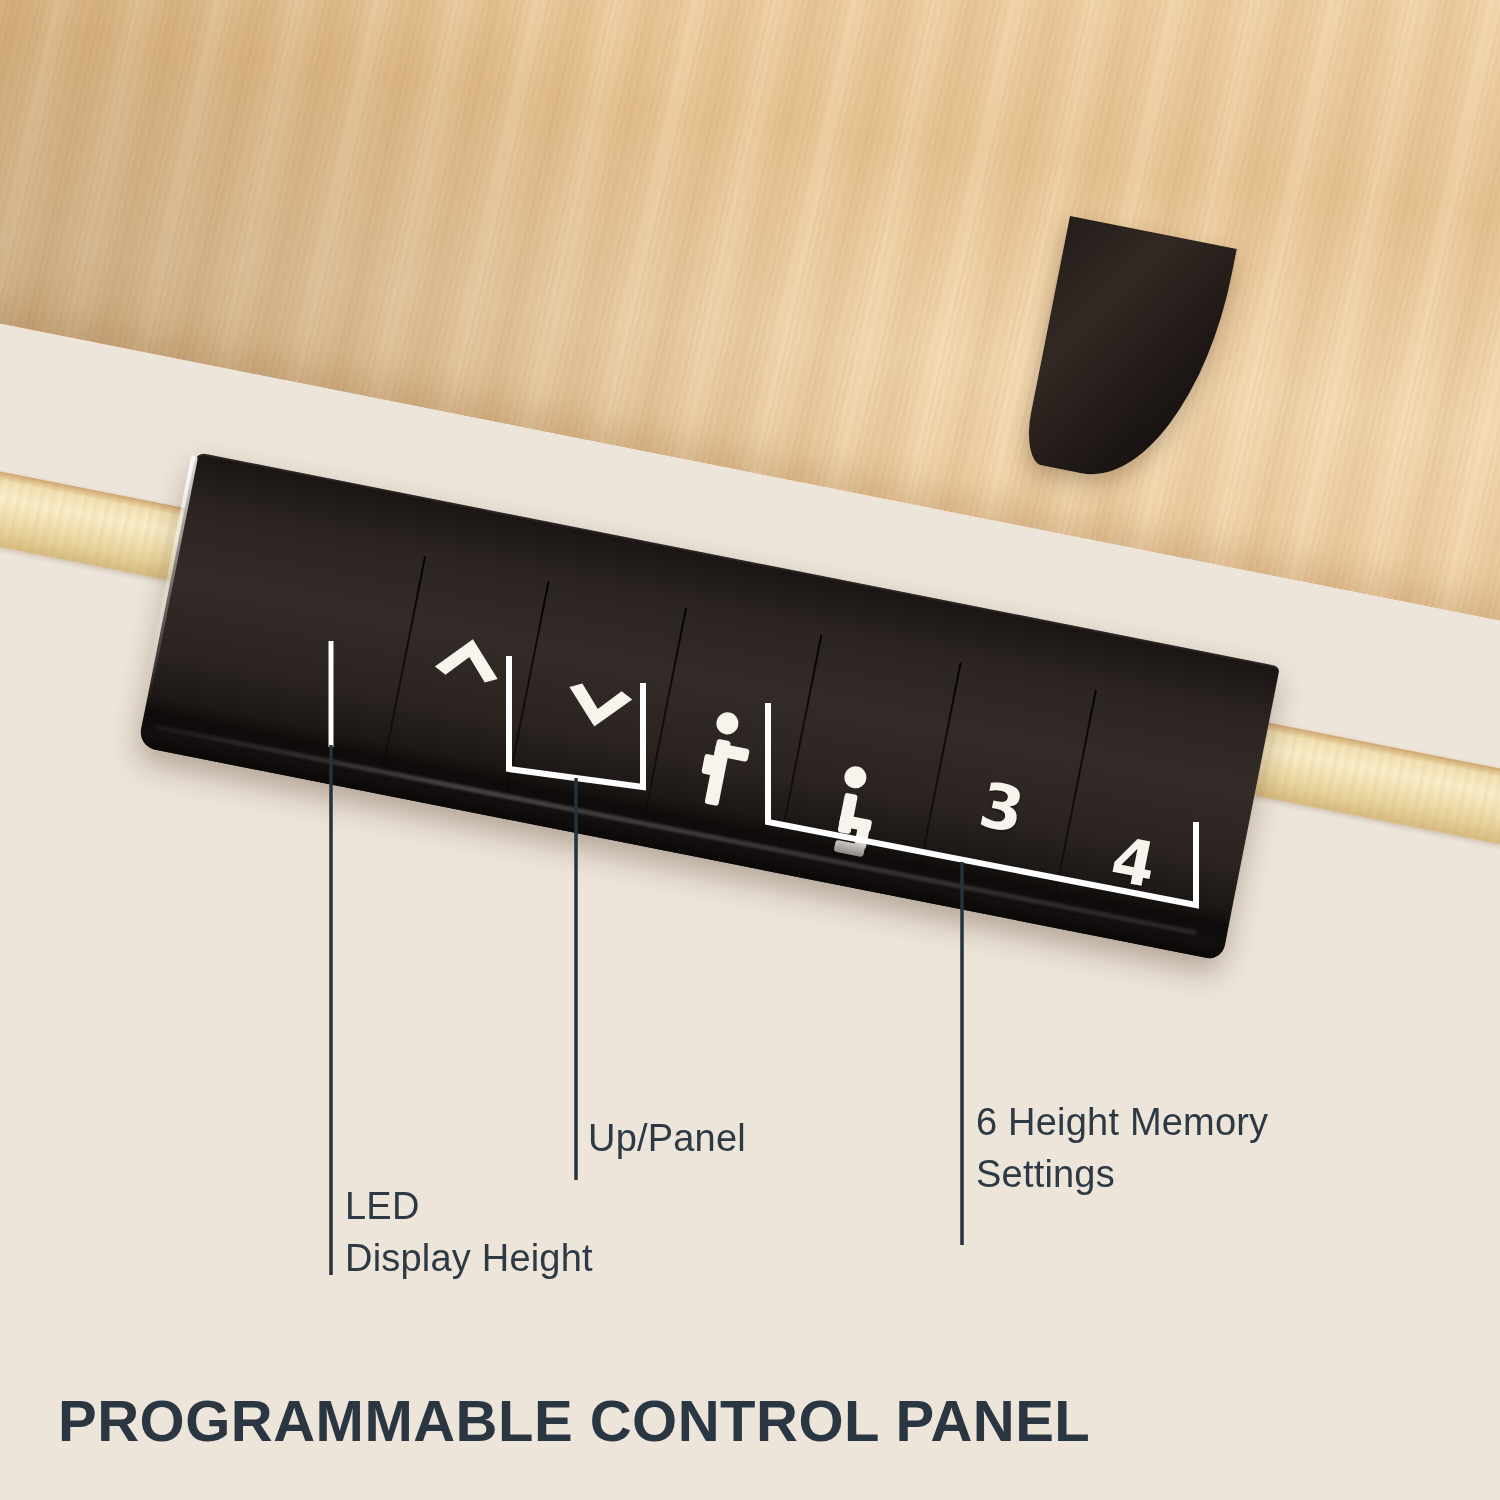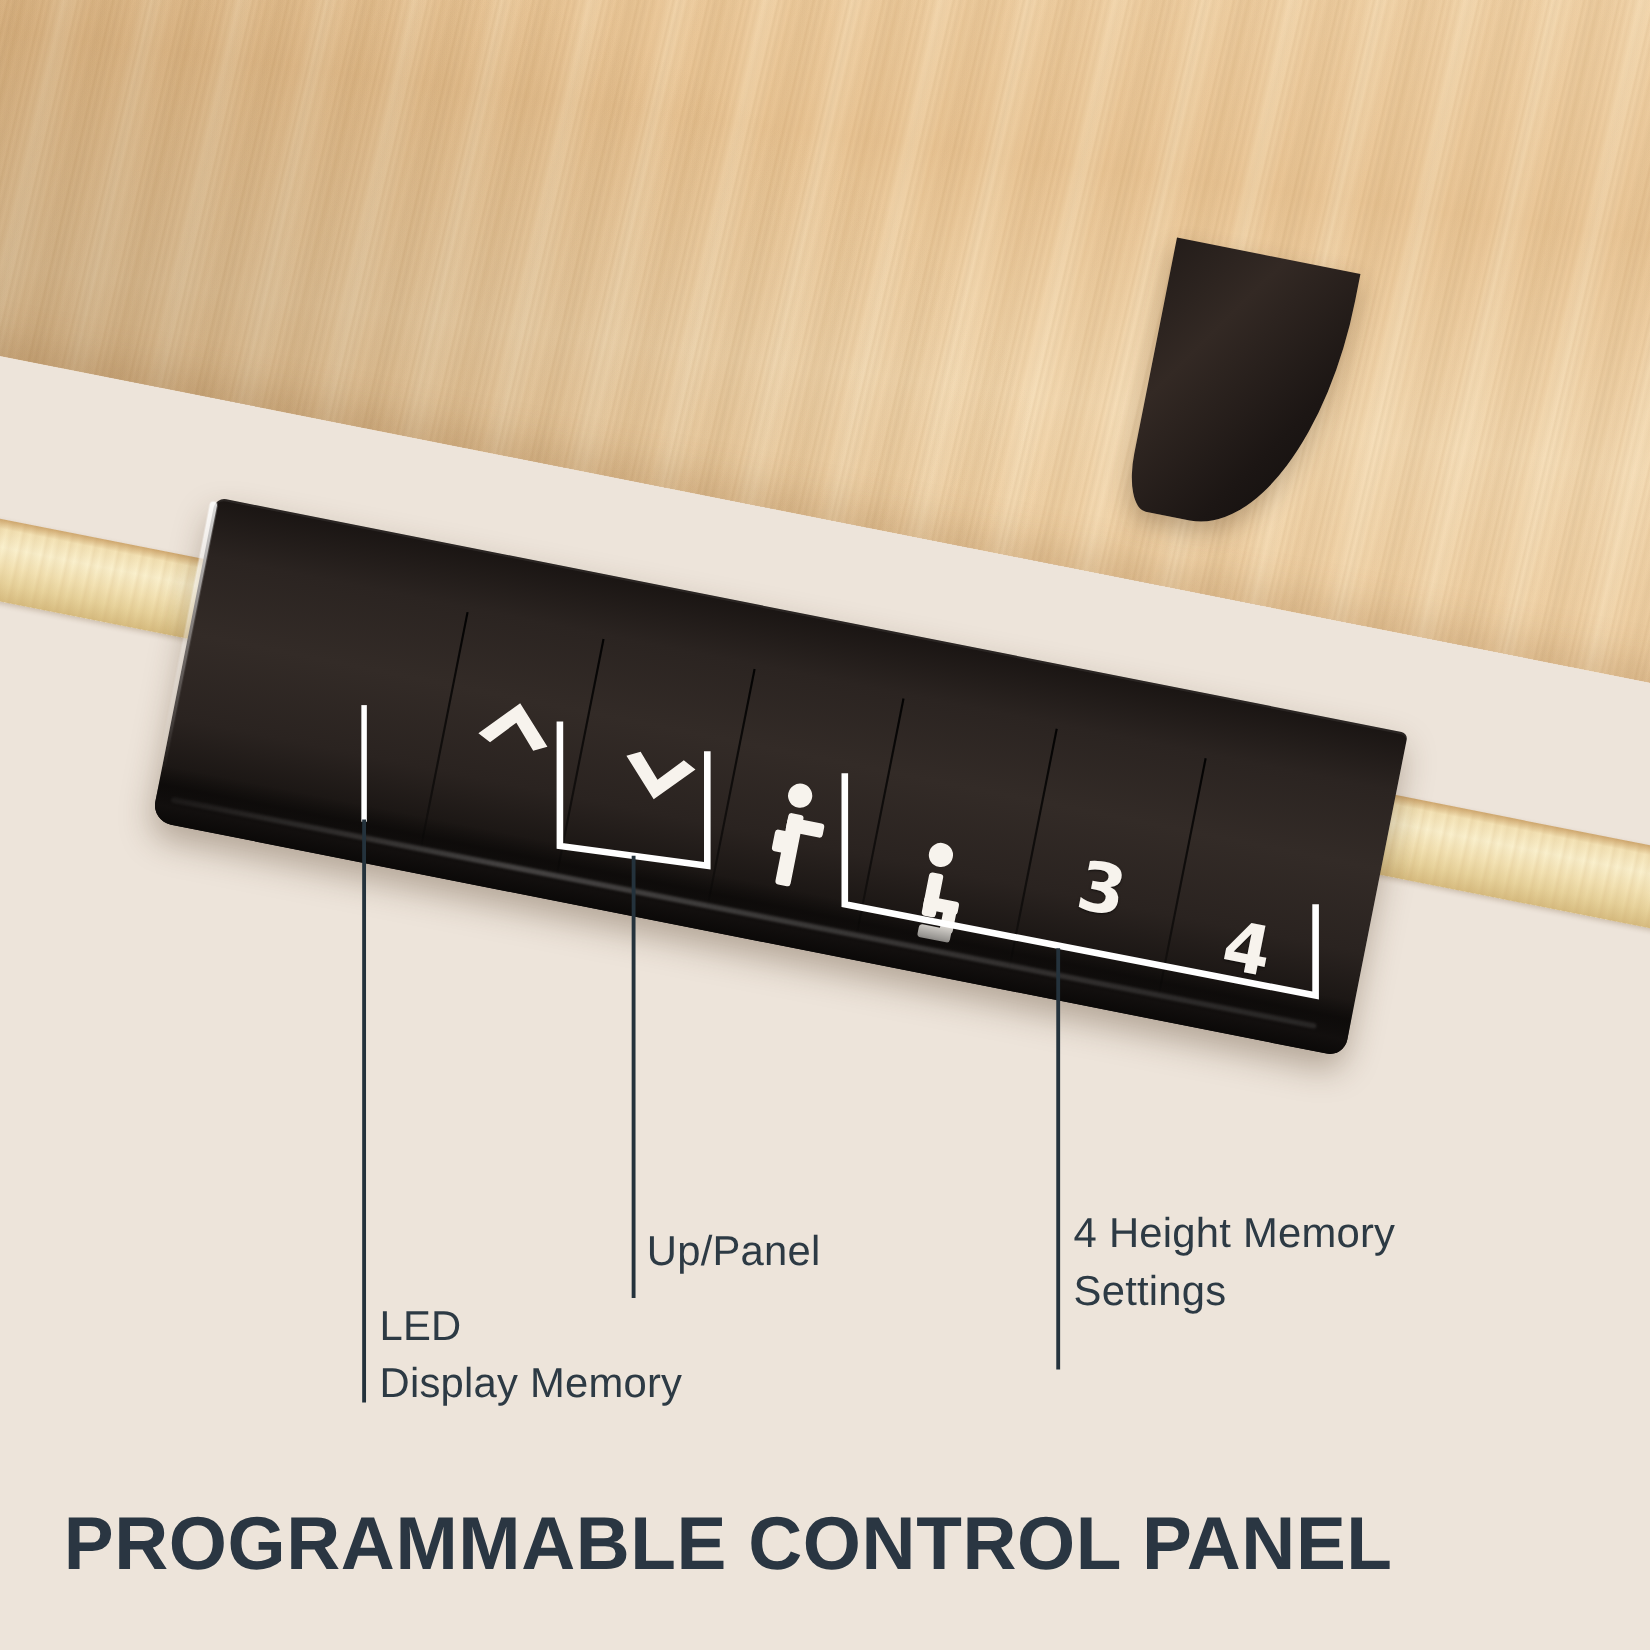--- a/index.html
+++ b/index.html
@@ -221,24 +221,24 @@
     font-weight: 400;
     letter-spacing: 0.2px;
     line-height: 1.38;
     white-space: pre-line;
   }
 
   
   .headline {
     position: absolute;
     left: 58px;
-    bottom: 58px;
+    bottom: 46px;
     font-family: "Liberation Sans", sans-serif;
     font-weight: 700;
-    font-size: 68px;
+    font-size: 58px;
     letter-spacing: 0.5px;
     color: #2A3642;
     white-space: nowrap;
   }
 </style>
 </head>
 <body>
 
 <div id="stage">
 
@@ -313,22 +313,22 @@
     <line x1="331" y1="745" x2="331" y2="1275" stroke="#24323C" stroke-width="3.5"></line>
 
     <path d="M 509 656 L 509 769 L 643 787 L 643 683" fill="none" stroke="#FFFFFF" stroke-width="6" stroke-linejoin="miter"></path>
     <line x1="576" y1="778" x2="576" y2="1180" stroke="#24323C" stroke-width="3.5"></line>
 
     <path d="M 768 703 L 768 822 L 1196 905 L 1196 822" fill="none" stroke="#FFFFFF" stroke-width="6" stroke-linejoin="miter"></path>
     <line x1="962" y1="862" x2="962" y2="1245" stroke="#24323C" stroke-width="3.5"></line>
   </svg>
 
   <div class="callout-label" style="left:345px; top:1180px;">LED
-Display Memory</div>
+Display Height</div>
 
   <div class="callout-label" style="left:588px; top:1112px;">Up/Panel</div>
 
-  <div class="callout-label" style="left:976px; top:1096px;">4 Height Memory
+  <div class="callout-label" style="left:976px; top:1096px;">6 Height Memory
 Settings</div>
 
   <div class="headline">PROGRAMMABLE CONTROL PANEL</div>
 
 </div>
 
 </body></html>

